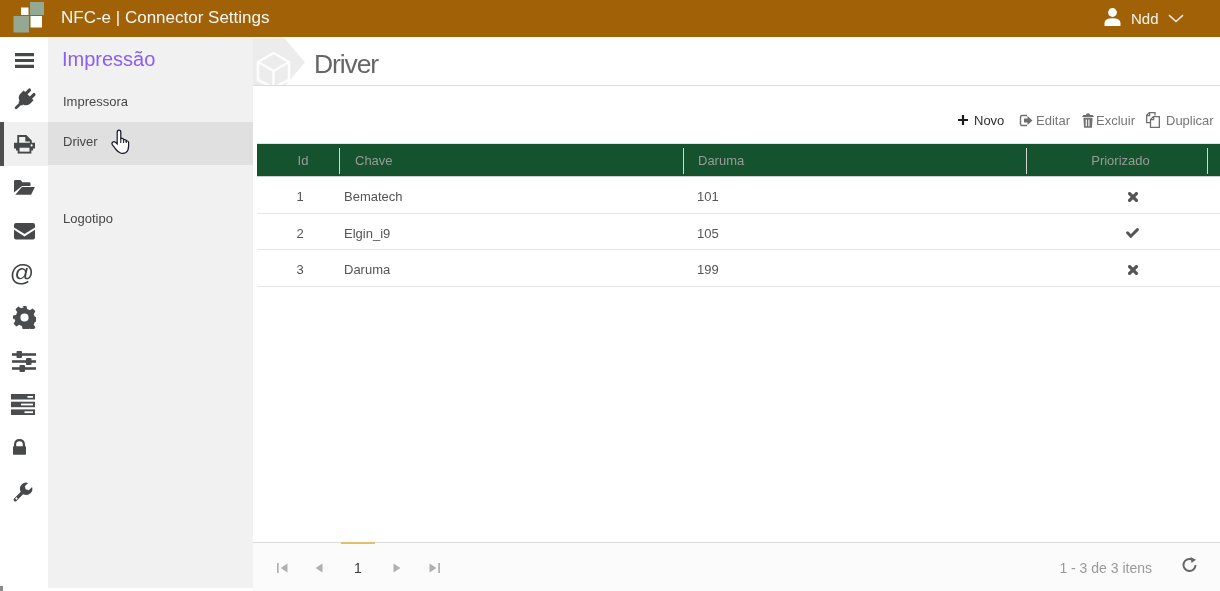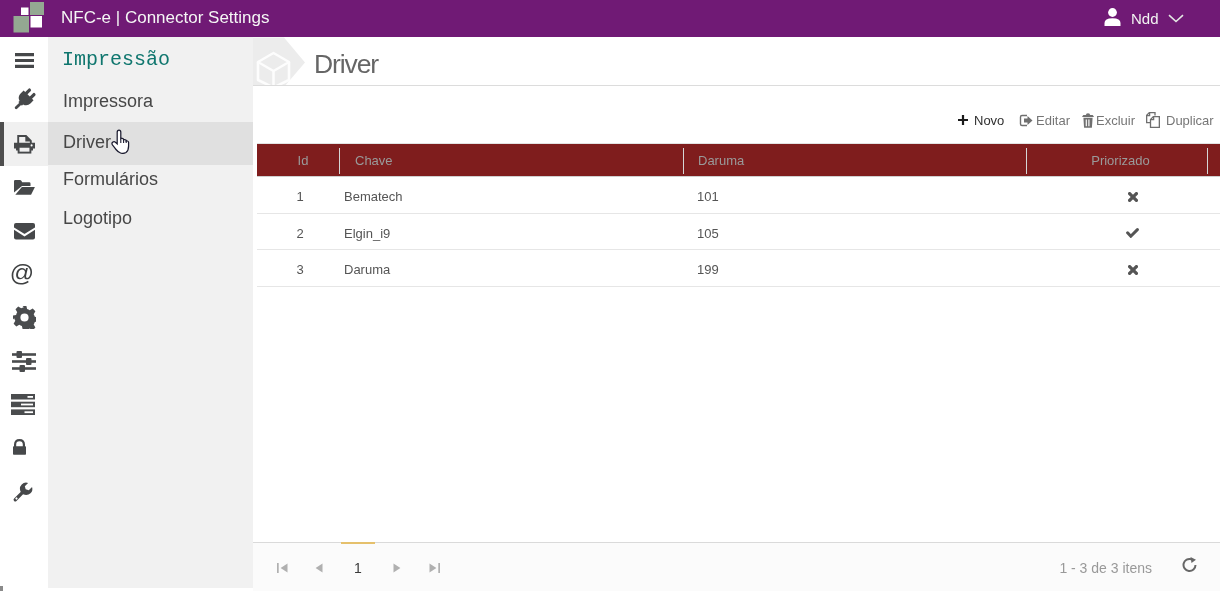--- a/index.html
+++ b/index.html
@@ -1,44 +1,44 @@
 <!DOCTYPE html>
 <html><head>
 <meta charset="utf-8">
 <style>
 * { margin:0; padding:0; box-sizing:border-box; }
 html,body { width:1220px; height:591px; font-family:"Liberation Sans", sans-serif; background:#fff; overflow:hidden; }
 #app { position:relative; width:1220px; height:591px; }
 .abs { position:absolute; }
 
-#topbar { position:absolute; left:0; top:0; width:1220px; height:37px; background:#701a75; }
+#topbar { position:absolute; left:0; top:0; width:1220px; height:37px; background:#a16207; }
 #topbar .title { position:absolute; left:61px; top:8px; font-size:17px; font-weight:400; color:#f5f7f5; letter-spacing:0px; }
 #topbar .ndd { position:absolute; left:1131px; top:10px; font-size:15px; font-weight:300; color:#f2f4f2; }
 
 #rail { position:absolute; left:0; top:37px; width:48px; height:554px; background:#ffffff; }
 .railicon { position:absolute; left:0; width:48px; height:44px; display:flex; align-items:center; justify-content:center; }
 #rail .active { background:#f0f0f0; border-left:4px solid #4e4e4e; padding-right:4px; }
 
 #panel { position:absolute; left:48px; top:37px; width:205px; height:551px; background:#f1f1f1; }
-#panel h2 { position:absolute; left:14px; top:11px; font-size:20px; font-weight:400; color:#0f766e;font-family:Liberation Mono, monospace; }
-.mitem { position:absolute; left:0; width:230px; height:39px; line-height:39px; padding-left:15px; font-size:18px; color:#474747; }
+#panel h2 { position:absolute; left:14px; top:11px; font-size:20px; font-weight:400; color:#8b5cf6; }
+.mitem { position:absolute; left:0; width:230px; height:39px; line-height:39px; padding-left:15px; font-size:13px; color:#474747; }
 .mitem.sel { background:#e0e0e0; }
 
 #content { position:absolute; left:253px; top:37px; width:967px; height:554px; background:#fff; }
 #pghead { position:absolute; left:0; top:0; width:967px; height:49px; border-bottom:1px solid #dcdcdc; overflow:hidden; }
 #pghead h1 { position:absolute; left:61px; top:12px; font-size:26.5px; font-weight:400; color:#666; letter-spacing:-1.1px; }
 
 #search { position:absolute; left:15px; top:70px; width:453px; height:22px; border:1px solid #c9c9c9; border-radius:3px; background:#fff; }
 #search .ph { position:absolute; left:10px; top:3.5px; font-size:13px; color:#bcbcbc; }
 
 .tbtn { position:absolute; top:72px; height:22px; display:flex; align-items:center; font-size:13px; color:#767676; }
 .tbtn svg { margin-right:6px; }
 
 #grid { position:absolute; left:4px; top:106px; width:963px; }
-#ghead { position:absolute; left:0; top:0; width:963px; height:34px; background:#7f1d1d; border-top:1px solid #e3e3e3; border-bottom:1px solid #cfcfcf; }
+#ghead { position:absolute; left:0; top:0; width:963px; height:34px; background:#14532d; border-top:1px solid #e3e3e3; border-bottom:1px solid #cfcfcf; }
 .gh { position:absolute; top:0; height:33px; line-height:33px; font-size:13px; color:#9a9a9a; }
 .gcolb { position:absolute; top:4px; height:26px; width:1px; background:#d5d5d5; }
 .grow { position:absolute; left:0; width:963px; height:36.5px; border-bottom:1px solid #e6e6e6; }
 .gc { position:absolute; top:0; height:36px; line-height:39px; font-size:13px; color:#555; }
 
 #pager { position:absolute; left:0; top:505px; width:967px; height:49px; background:#fbfbfb; border-top:1px solid #dadada; }
 .pbtn { position:absolute; top:12px; width:26px; height:26px; display:flex; align-items:center; justify-content:center; }
 #pcur { position:absolute; left:88px; top:-1px; width:34px; height:24px; border-top:2px solid #e5c06c; }
 #pnum { position:absolute; left:88px; top:16.5px; width:34px; text-align:center; font-size:14px; color:#3a3a3a; }
 #pinfo { position:absolute; right:68px; top:17px; font-size:14px; color:#999; }
@@ -152,21 +152,20 @@
             <circle cx="12" cy="19.8" r="1.1" fill="#fff"></circle>
           </g>
         </svg>
     </div>
   </div>
 
   <div id="panel">
     <h2>Impressão</h2>
     <div class="mitem" style="top:45px">Impressora</div>
     <div class="mitem sel" style="top:84.5px;height:43.5px;line-height:40px">Driver</div>
-    <div class="mitem" style="top:123px">Formulários</div>
     <div class="mitem" style="top:162px">Logotipo</div>
     <svg class="abs" style="left:63px;top:91px" width="19" height="26" viewBox="0 0 19 26">
       <path d="M6.2 15.2 V4.2 Q6.2 2 8 2 Q9.8 2 9.8 4.2 V10.4 Q10 10.2 11.2 10.3 Q12.6 10.4 12.6 11.7 Q13 11.5 13.9 11.7 Q15.2 11.9 15.2 13 Q15.6 12.8 16.4 13 Q17.6 13.3 17.6 14.4 V18 Q17.6 22.5 15 24.5 Q12 26 9.5 25 Q7 24 5 21.5 Q3.2 19.2 1.6 17.2 Q0.3 15.5 1.6 14.3 Q3 13.2 4.4 14.2 L6.2 15.8 Z" fill="#fff" stroke="#1c1c30" stroke-width="1.25"></path>
       <path d="M9.8 10.8 V15 M12.6 11.9 V15 M15.2 13.1 V15.1" stroke="#1c1c30" stroke-width="1.1" fill="none"></path>
     </svg>
   </div>
 
   <div id="content">
     <div id="pghead">
       <svg class="abs" style="left:0;top:0" width="60" height="49" viewBox="0 0 60 49">

